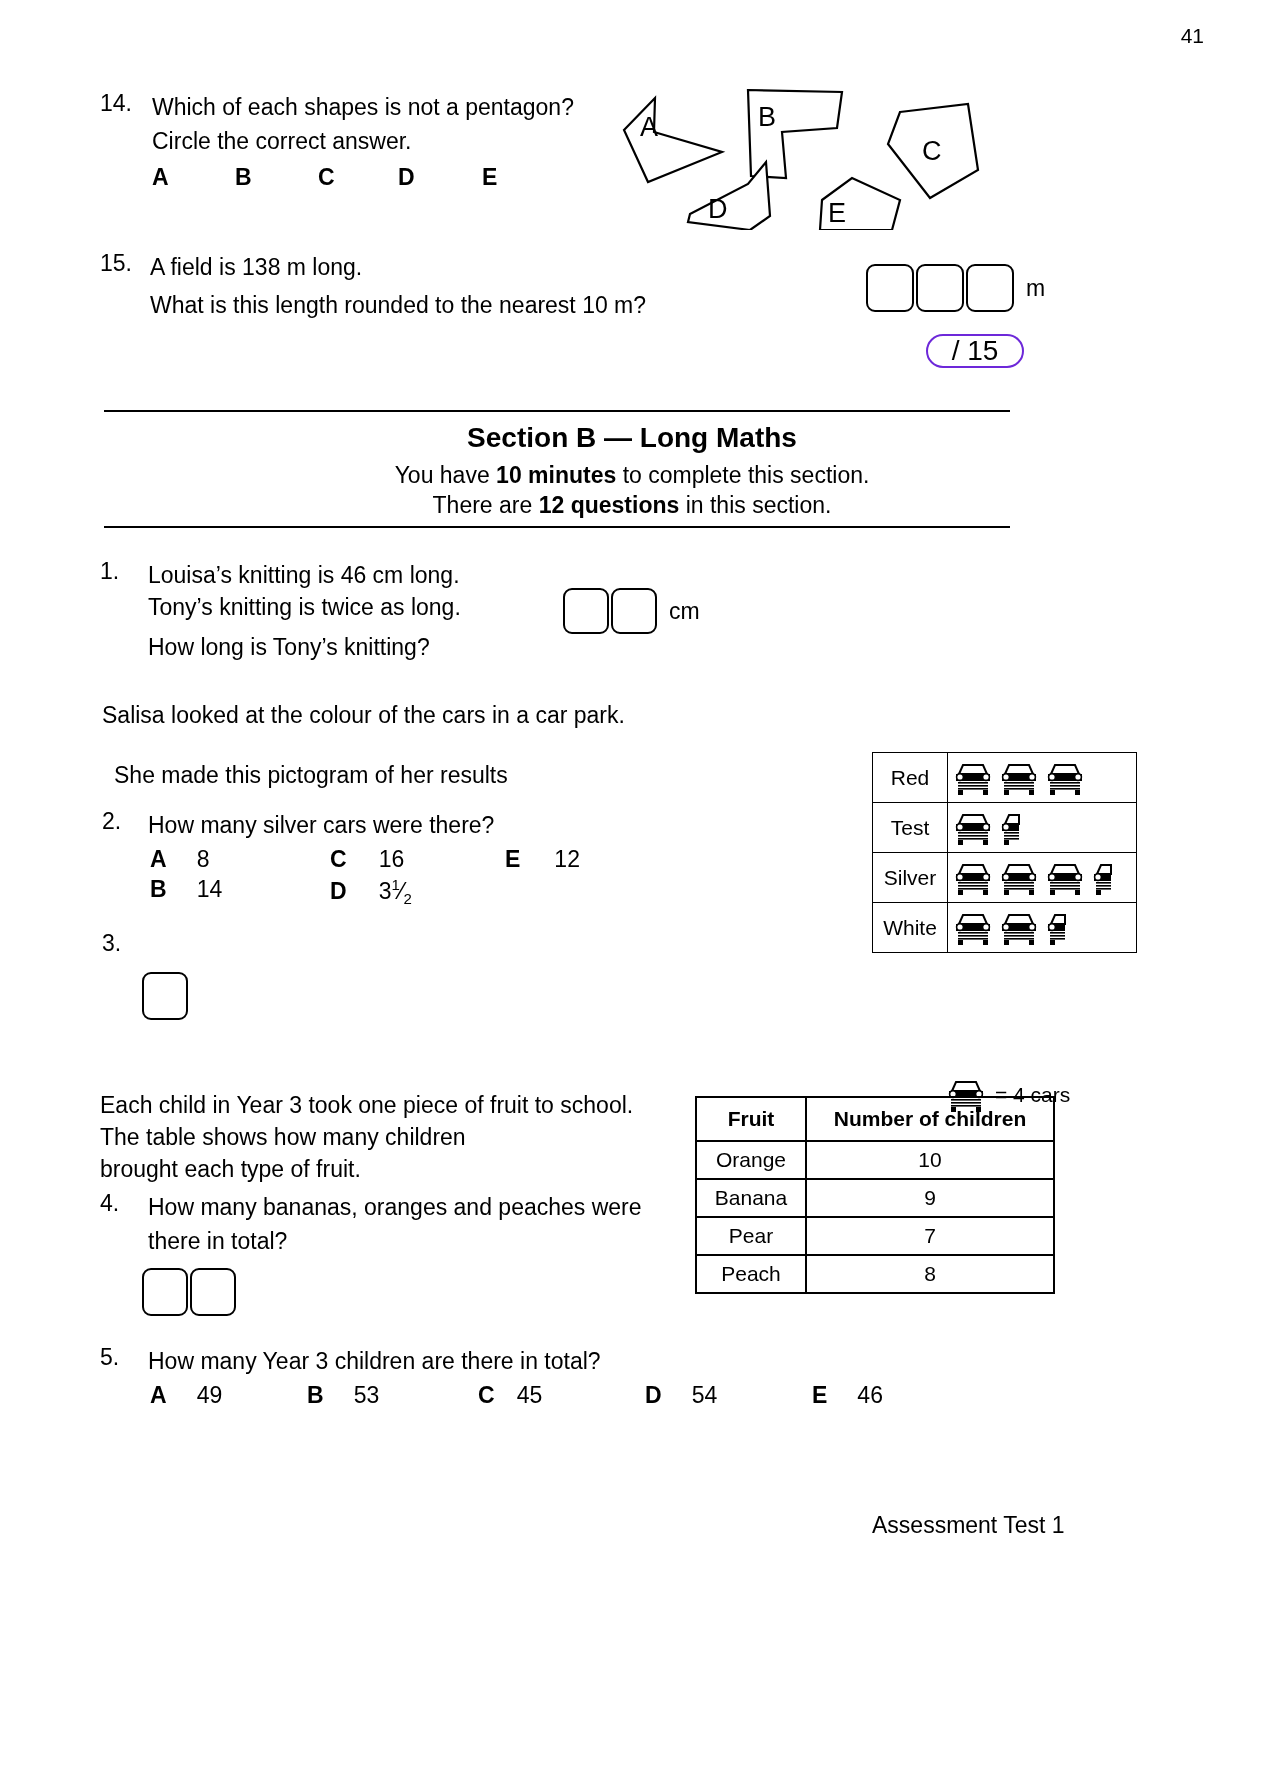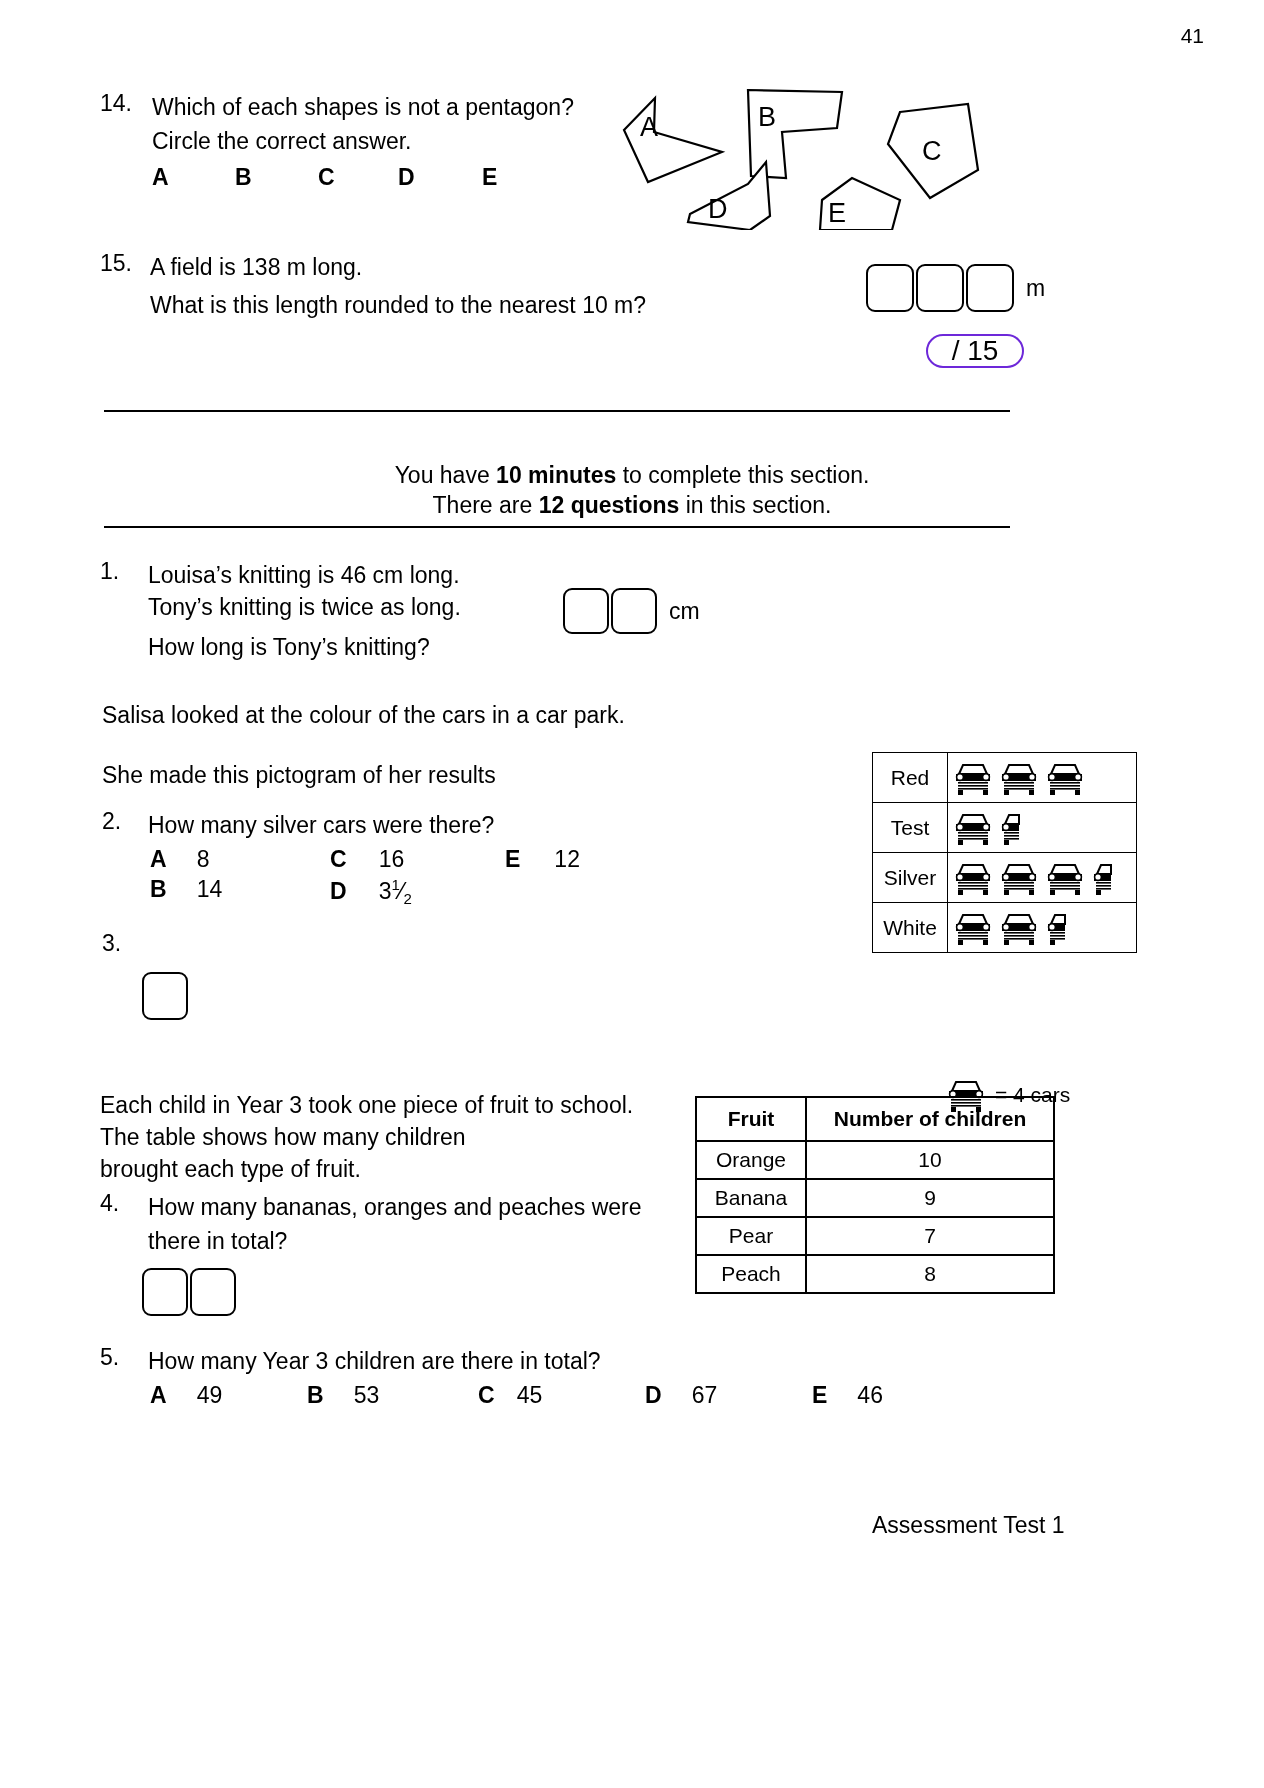--- a/index.html
+++ b/index.html
@@ -157,41 +157,42 @@
   <div class="abox-row" style="left:866px; top:264px;">
     <span class="abox" style="width:48px; height:48px;"></span>
     <span class="abox" style="width:48px; height:48px;"></span>
     <span class="abox" style="width:48px; height:48px;"></span>
     <span class="unit">m</span>
   </div>
 
   <div class="markbox" style="left:926px; top:334px; width:98px; height:34px;">/ 15</div>
 
   <div class="rule" style="left:104px; top:410px; width:906px;"></div>
+  <div class="sec-title" style="top:422px;">Section B — Long Maths</div>
   <div class="sec-line" style="top:462px;">
     <span>You have </span><b>10 minutes</b><span> to complete this section.</span>
   </div>
   <div class="sec-line" style="top:492px;">
     <span>There are </span><b>12 questions</b><span> in this section.</span>
   </div>
   <div class="rule" style="left:104px; top:526px; width:906px;"></div>
 
   <div class="qnum" style="left:100px; top:558px;">1.</div>
   <div class="qtext" style="left:148px; top:558px;">Louisa’s knitting is 46 cm long.</div>
   <div class="qtext" style="left:148px; top:590px;">Tony’s knitting is twice as long.</div>
   <div class="qtext" style="left:148px; top:630px;">How long is Tony’s knitting?</div>
 
   <div class="abox-row" style="left:563px; top:588px;">
     <span class="abox" style="width:46px; height:46px;"></span>
     <span class="abox" style="width:46px; height:46px;"></span>
     <span class="unit">cm</span>
   </div>
 
   <div class="qtext" style="left:102px; top:698px;">Salisa looked at the colour of the cars in a car park.</div>
-  <div class="qtext" style="left:102px; top:758px;">She made this pictogram of her results</div>
+  <div class="qtext" style="left:114px; top:758px;">She made this pictogram of her results</div>
 
   <div class="qnum" style="left:102px; top:808px;">2.</div>
   <div class="qtext" style="left:148px; top:808px;">How many silver cars were there?</div>
 
   <div style="position:absolute; left:150px; top:846px;">
     <span class="opt-letter">A</span>
     <span class="opt-val" style="margin-left:26px;">8</span>
   </div>
   <div style="position:absolute; left:150px; top:876px;">
     <span class="opt-letter">B</span>
@@ -439,21 +440,21 @@
   <div style="position:absolute; left:307px; top:1382px;">
     <span class="opt-letter">B</span>
     <span class="opt-val" style="margin-left:26px;">53</span>
   </div>
   <div style="position:absolute; left:478px; top:1382px;">
     <span class="opt-letter">C</span>
     <span class="opt-val" style="margin-left:18px;">45</span>
   </div>
   <div style="position:absolute; left:645px; top:1382px;">
     <span class="opt-letter">D</span>
-    <span class="opt-val" style="margin-left:26px;">67</span>
+    <span class="opt-val" style="margin-left:26px;">54</span>
   </div>
   <div style="position:absolute; left:812px; top:1382px;">
     <span class="opt-letter">E</span>
     <span class="opt-val" style="margin-left:26px;">46</span>
   </div>
 
   <table class="fruit" style="left:695px; top:1096px;">
     <thead>
       <tr>
         <th class="c1">Fruit</th>

